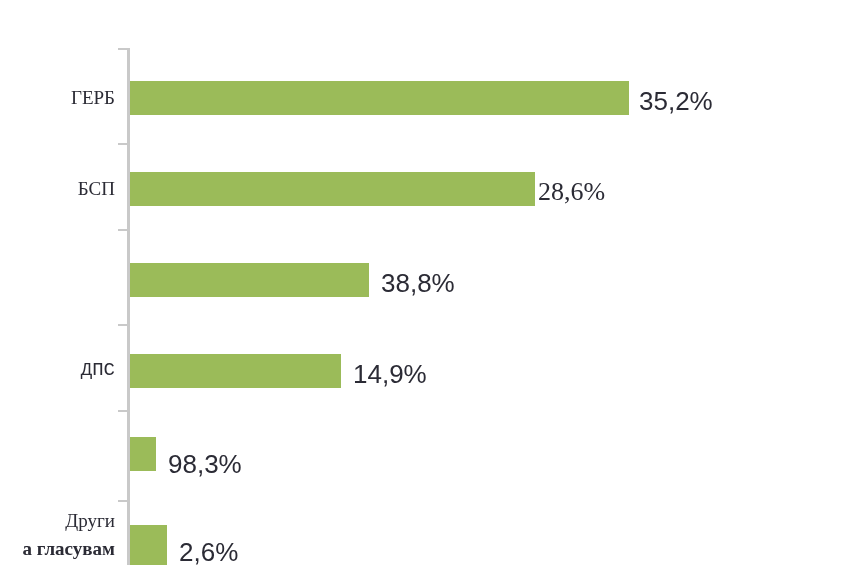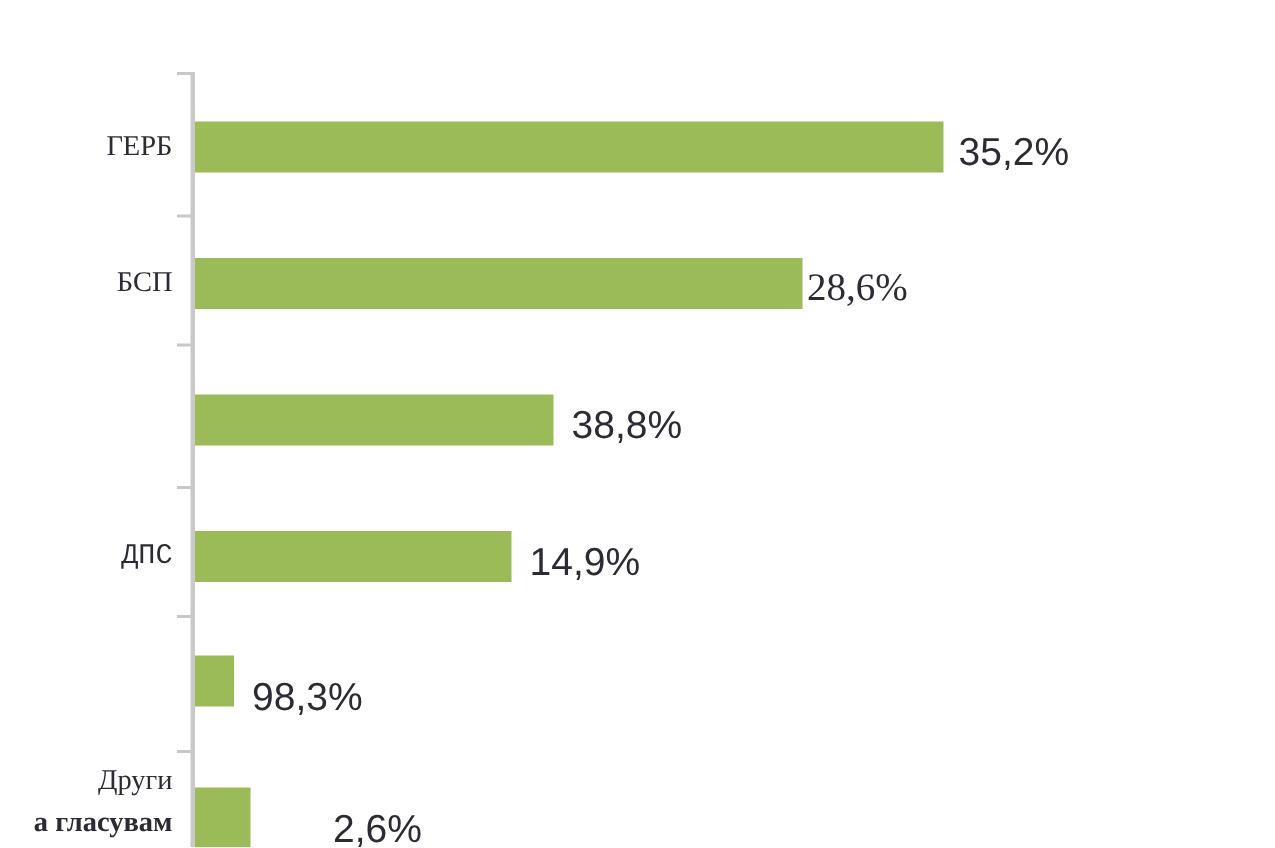--- a/index.html
+++ b/index.html
@@ -118,17 +118,17 @@
 
     <div class="bar-row">
       <div class="cat-label" style="top:473px;margin-top:34px;">Други</div>
       <div class="bar" style="top:437px; width:26px; height:34px;"></div>
       <div class="val-label" style="left:168px; top:451px;">98,3%</div>
     </div>
 
     <div class="bar-row">
       <div class="cat-label" style="top:535px;font-weight:bold;">а гласувам</div>
       <div class="bar" style="top:525px; width:37px; height:40px;"></div>
-      <div class="val-label" style="left:179px; top:539px;margin-left:43px;">2,6%</div>
+      <div class="val-label" style="left:179px; top:539px;">2,6%</div>
     </div>
 
   </div>
 </div>
 
 </body></html>

